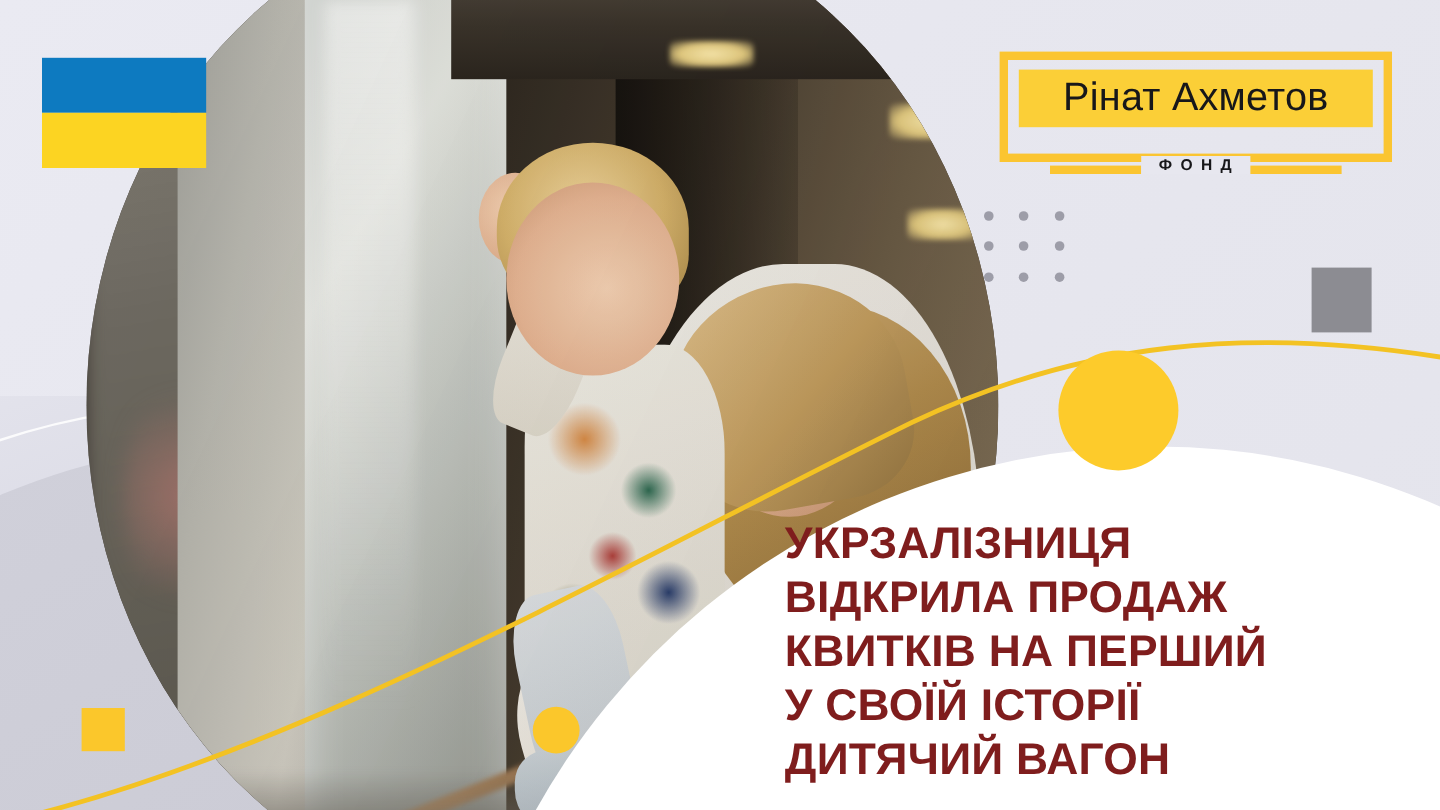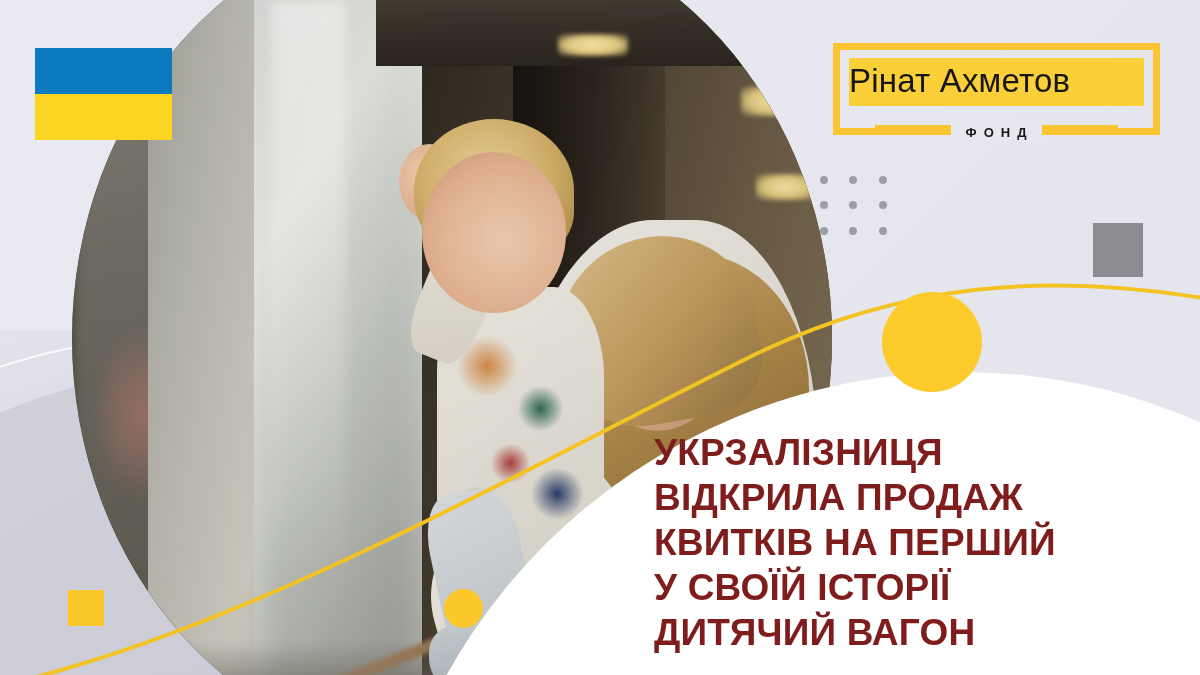--- a/index.html
+++ b/index.html
@@ -241,28 +241,28 @@
     position:absolute; inset:0;
     border:7px solid #fbc531;
     background:transparent;
   }
   .logo-inner{
     position:absolute; left:16px; top:15px; right:16px; height:48px;
     background:#fbcf37;
   }
   .logo-title{
     position:absolute; left:0; right:0; top:0; height:48px;
-    line-height:46px; 
+    line-height:46px; text-align:center;
     font-size:33px; font-weight:400; color:#17171a;
     letter-spacing:.2px;
     font-family:"Liberation Sans", sans-serif;
   }
   .logo-sub-wrap{
     position:absolute; left:0; right:0; bottom:-10px; height:20px;
-    display:flex; align-items:flex-start; justify-content:center;
+    display:flex; align-items:flex-end; justify-content:center;
   }
   .logo-sub-bar{ width:76px; height:7px; background:#fbc531; }
   .logo-sub{
     font-size:13px; letter-spacing:7px; font-weight:700; color:#17171a;
     padding:0 9px 0 15px; background:#e7e7ef;
     font-family:"Liberation Sans", sans-serif;
   }
 
   
   .dots{

